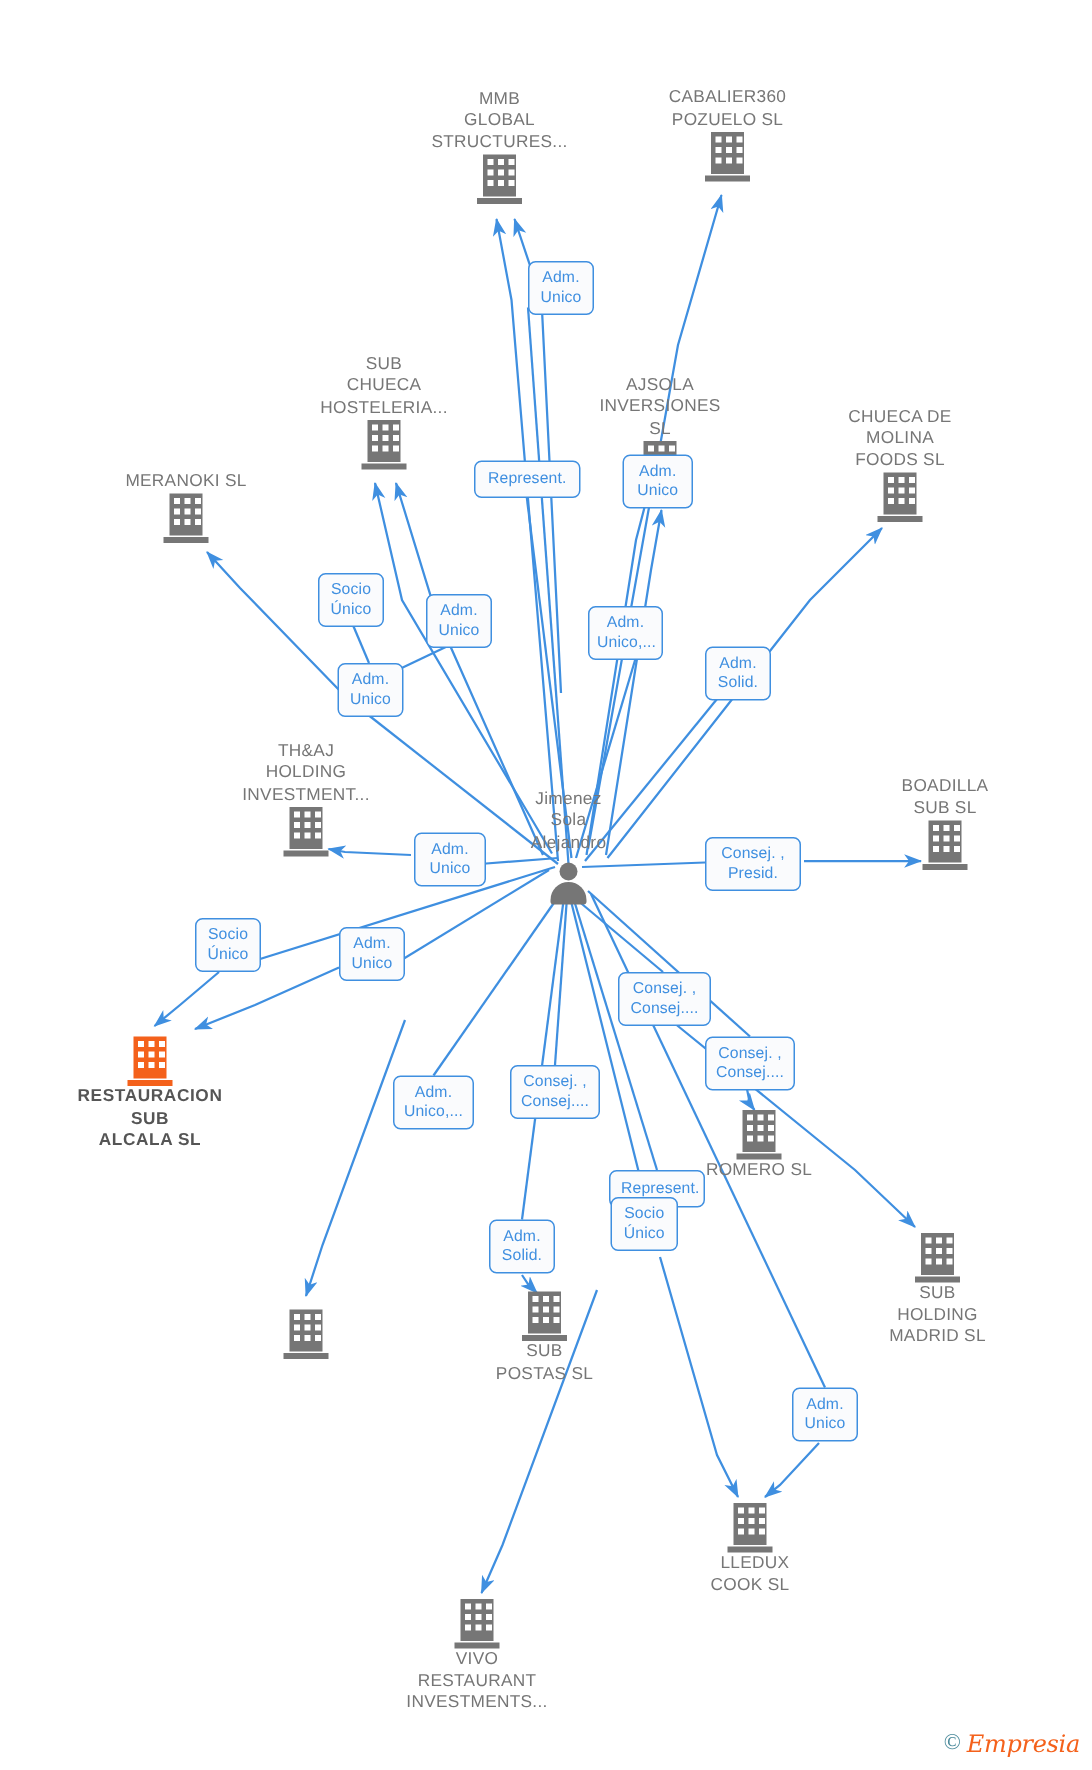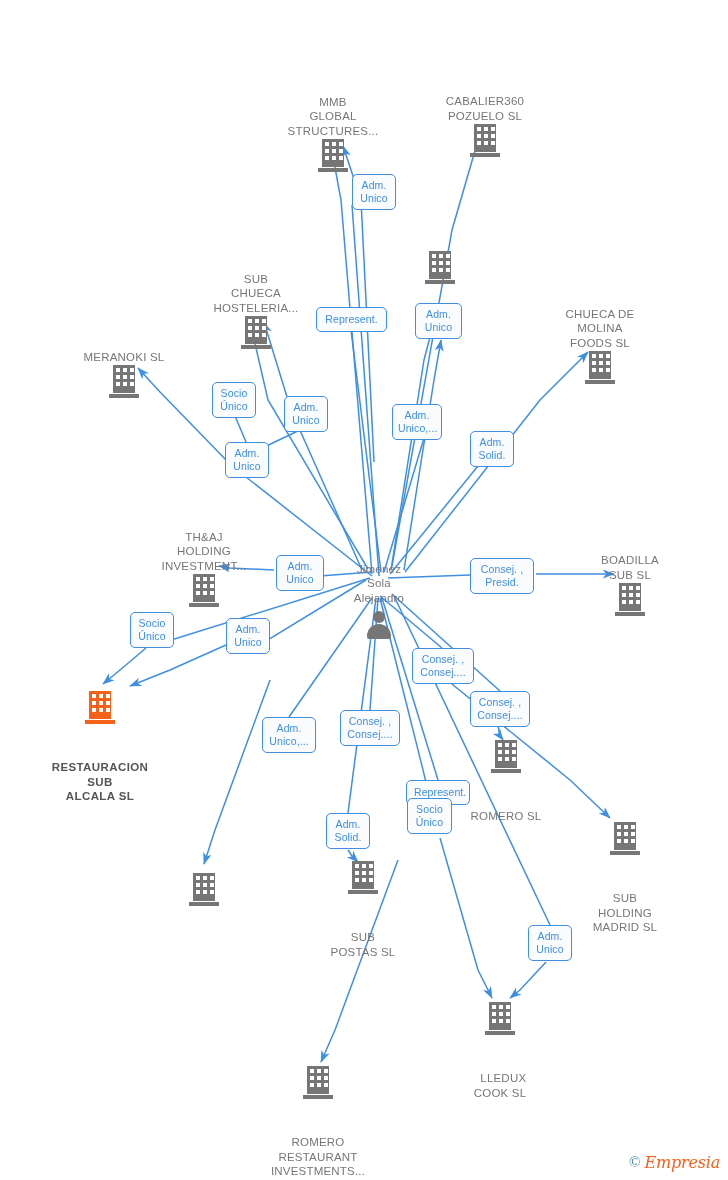--- a/index.html
+++ b/index.html
@@ -38,21 +38,20 @@
   }
   .node.label-above {
     flex-direction: column-reverse;
   }
   .node-label {
     font-size: 11.5px;
     line-height: 14.5px;
     color: #767676;
     letter-spacing: 0.2px;
     white-space: pre-line;
-    margin-top: 36px;
   }
   .node.highlight .node-label {
     color: #555555;
     font-weight: bold;
     letter-spacing: 0.4px;
   }
   .node-icon {
     width: 30px;
     height: 34px;
     position: relative;
@@ -266,20 +265,23 @@
             <div class="win" style="left: 7px; top: 11px;"></div>
             <div class="win" style="left: 7px; top: 18px;"></div>
             <div class="win" style="left: 14px; top: 4px;"></div>
             <div class="win" style="left: 14px; top: 11px;"></div>
             <div class="win" style="left: 14px; top: 18px;"></div>
             <div class="win" style="left: 21px; top: 4px;"></div>
             <div class="win" style="left: 21px; top: 11px;"></div>
             <div class="win" style="left: 21px; top: 18px;"></div>
           </div>
         </div>
+        <div class="node-label">AJSOLA
+INVERSIONES
+SL</div>
       </div>
       <div class="node label-above" style="left: 256px; top: 235.5px;">
         <div class="node-icon">
           <div class="bld">
             <div class="body"></div>
             <div class="base"></div>
             <div class="win" style="left: 7px; top: 4px;"></div>
             <div class="win" style="left: 7px; top: 11px;"></div>
             <div class="win" style="left: 7px; top: 18px;"></div>
             <div class="win" style="left: 14px; top: 4px;"></div>
@@ -493,21 +495,21 @@
             <div class="win" style="left: 7px; top: 11px;"></div>
             <div class="win" style="left: 7px; top: 18px;"></div>
             <div class="win" style="left: 14px; top: 4px;"></div>
             <div class="win" style="left: 14px; top: 11px;"></div>
             <div class="win" style="left: 14px; top: 18px;"></div>
             <div class="win" style="left: 21px; top: 4px;"></div>
             <div class="win" style="left: 21px; top: 11px;"></div>
             <div class="win" style="left: 21px; top: 18px;"></div>
           </div>
         </div>
-        <div class="node-label">ROMERO
+        <div class="node-label">VIVO
 RESTAURANT
 INVESTMENTS...</div>
       </div>
       <div class="node label-above" style="left: 379px; top: 525.5px;">
         <div class="node-icon">
           <div class="person">
             <div class="head"></div>
             <div class="torso"></div>
           </div>
         </div>

